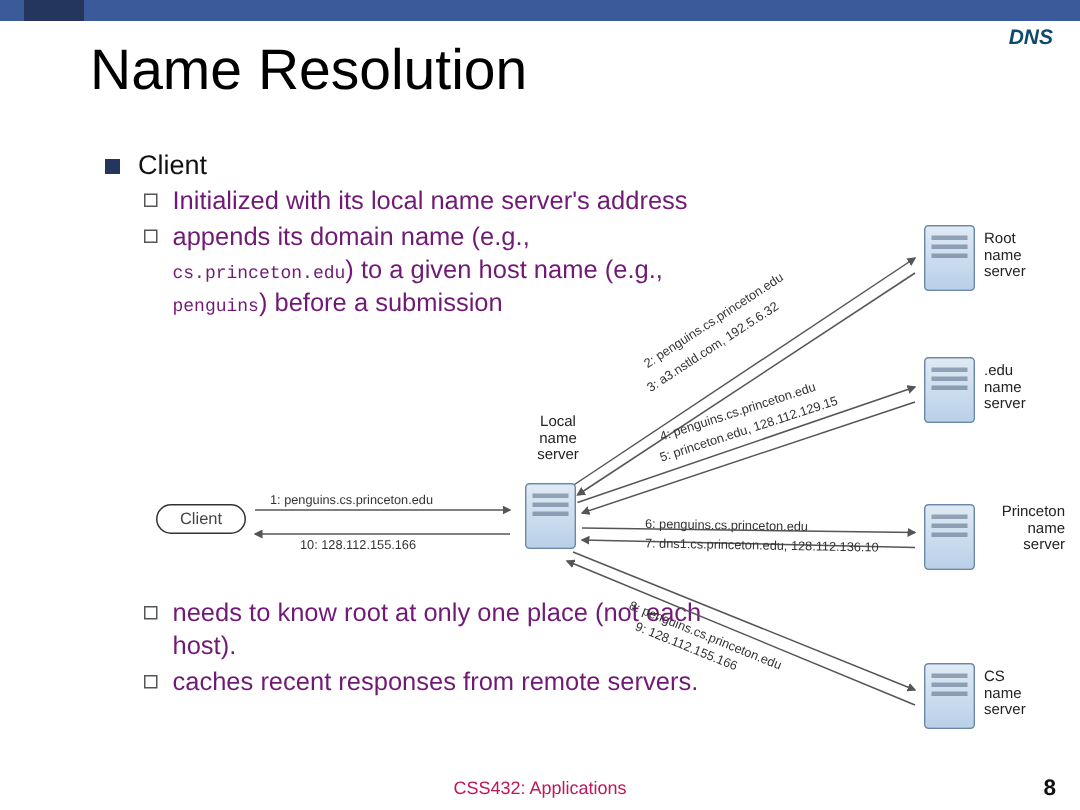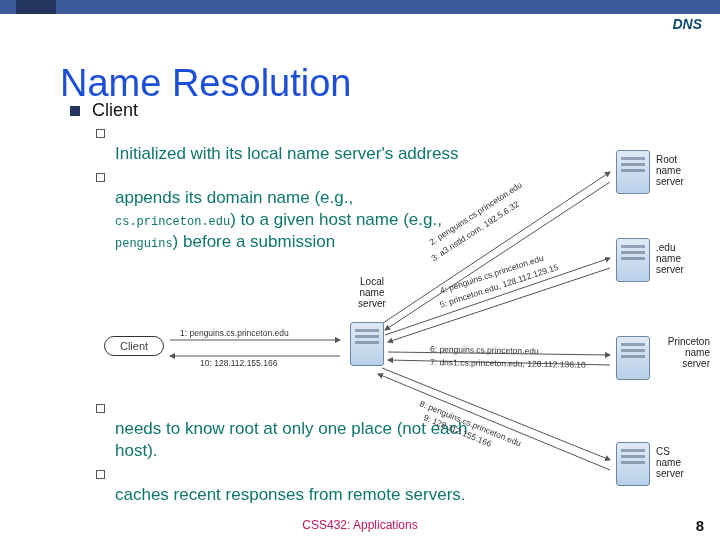--- a/index.html
+++ b/index.html
@@ -30,22 +30,21 @@
     font-weight: bold;
     font-style: italic;
     color: #0c4a6e;
   }
   .title {
     position: absolute;
     top: 26px;
     left: 60px;
     font-size: 38px;
     font-weight: 500;
-    color: #1d4ed8;
-    margin-top: 36px;
+    color: #000000;
   }
   .content1 {
     position: absolute;
     top: 100px;
     left: 70px;
     width: 400px;
   }
   .content2 {
     position: absolute;
     top: 396px;
@@ -76,22 +75,21 @@
   }
   .sq-outline {
     width: 9px; height: 9px;
     border: 1.5px solid #555;
     margin-top: 6px;
     flex-shrink: 0;
   }
   .sub-text {
     font-size: 17px;
     line-height: 1.3;
-    color: #0f766e;
-    margin-top: 20px;
+    color: #701a75;
   }
   .mono { font-family: "Courier New", monospace; font-size: 12px; }
   .footer {
     position: absolute;
     bottom: 8px;
     left: 0; right: 0;
     text-align: center;
     font-size: 12px;
     color: #be185d;
   }

